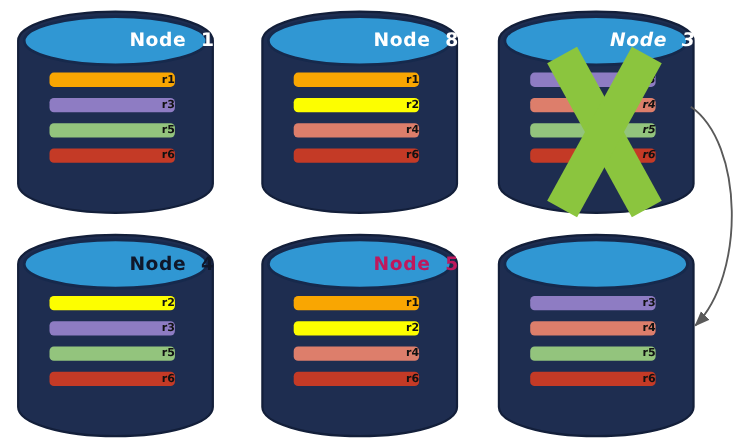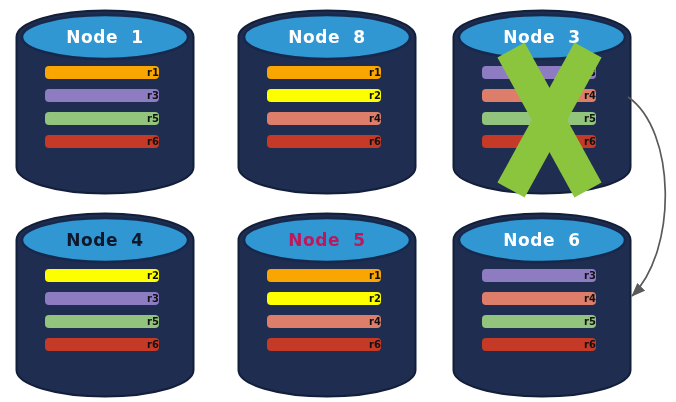--- a/index.html
+++ b/index.html
@@ -11,36 +11,36 @@
     font-family: "DejaVu Sans", "Liberation Sans", sans-serif;
     overflow: hidden;
   }
   .node {
     position: absolute;
     width: 180px;
     height: 188px;
   }
   .n1 { left: 15px;  top: 8px; }
   .n2 { left: 237px; top: 8px; }
-  .n3 { left: 452px; top: 8px; }
+  .n3 { left: 452px; top: 8px; font-style: italic; }
   .n4 { left: 15px;  top: 211px; }
   .n5 { left: 237px; top: 211px; }
   .n6 { left: 452px; top: 211px; }
   .cyl {
     position: absolute;
     left: 0; top: 0;
     width: 180px; height: 188px;
   }
   .node-title {
     position: absolute;
     left: 0; right: 0;
     top: 17px;
     height: 24px;
     line-height: 24px;
-    text-align: center;
+    text-align: right;
     font-size: 17px;
     font-weight: bold;
     letter-spacing: 0.5px;
     word-spacing: 7px;
     color: #fff;
   }
   .bar {
     position: absolute;
     left: 30px;
     width: 114px;
@@ -126,21 +126,20 @@
     <div class="bar b1" style="background: rgb(253, 254, 0); color: rgb(17, 17, 17);">r2</div>
     <div class="bar b2" style="background: rgb(221, 126, 107); color: rgb(17, 17, 17);">r4</div>
     <div class="bar b3" style="background: rgb(196, 58, 38); color: rgb(17, 17, 17);">r6</div>
   </div>
 
   <div class="node n6">
     <svg class="cyl" viewBox="0 0 180 188">
       <path d="M 1.5,29 A 88.5,26.5 0 0 1 178.5,29 L 178.5,159 A 88.5,26.5 0 0 1 1.5,159 Z" stroke-width="2" style="fill: rgb(30, 45, 80); stroke: rgb(19, 31, 58);"></path>
       <ellipse cx="90" cy="29" rx="83" ry="22" stroke-width="2.5" style="fill: rgb(48, 151, 211); stroke: rgb(22, 41, 76);"></ellipse>
     </svg>
-    <div class="node-title" style="color: rgb(255, 255, 255);">Node 6</div>
     <div class="bar b0" style="background: rgb(142, 124, 195); color: rgb(17, 17, 17);">r3</div>
     <div class="bar b1" style="background: rgb(221, 126, 107); color: rgb(17, 17, 17);">r4</div>
     <div class="bar b2" style="background: rgb(147, 196, 125); color: rgb(17, 17, 17);">r5</div>
     <div class="bar b3" style="background: rgb(196, 58, 38); color: rgb(17, 17, 17);">r6</div>
   </div>
 
   <svg class="overlay" viewBox="0 0 676 402">
     <defs>
       <marker id="ah" markerUnits="userSpaceOnUse" markerWidth="16" markerHeight="13" refX="13" refY="5.5" orient="auto">
         <path d="M0,0 L14,5.5 L0,11 Z" style="fill: rgb(90, 90, 90);"></path>

